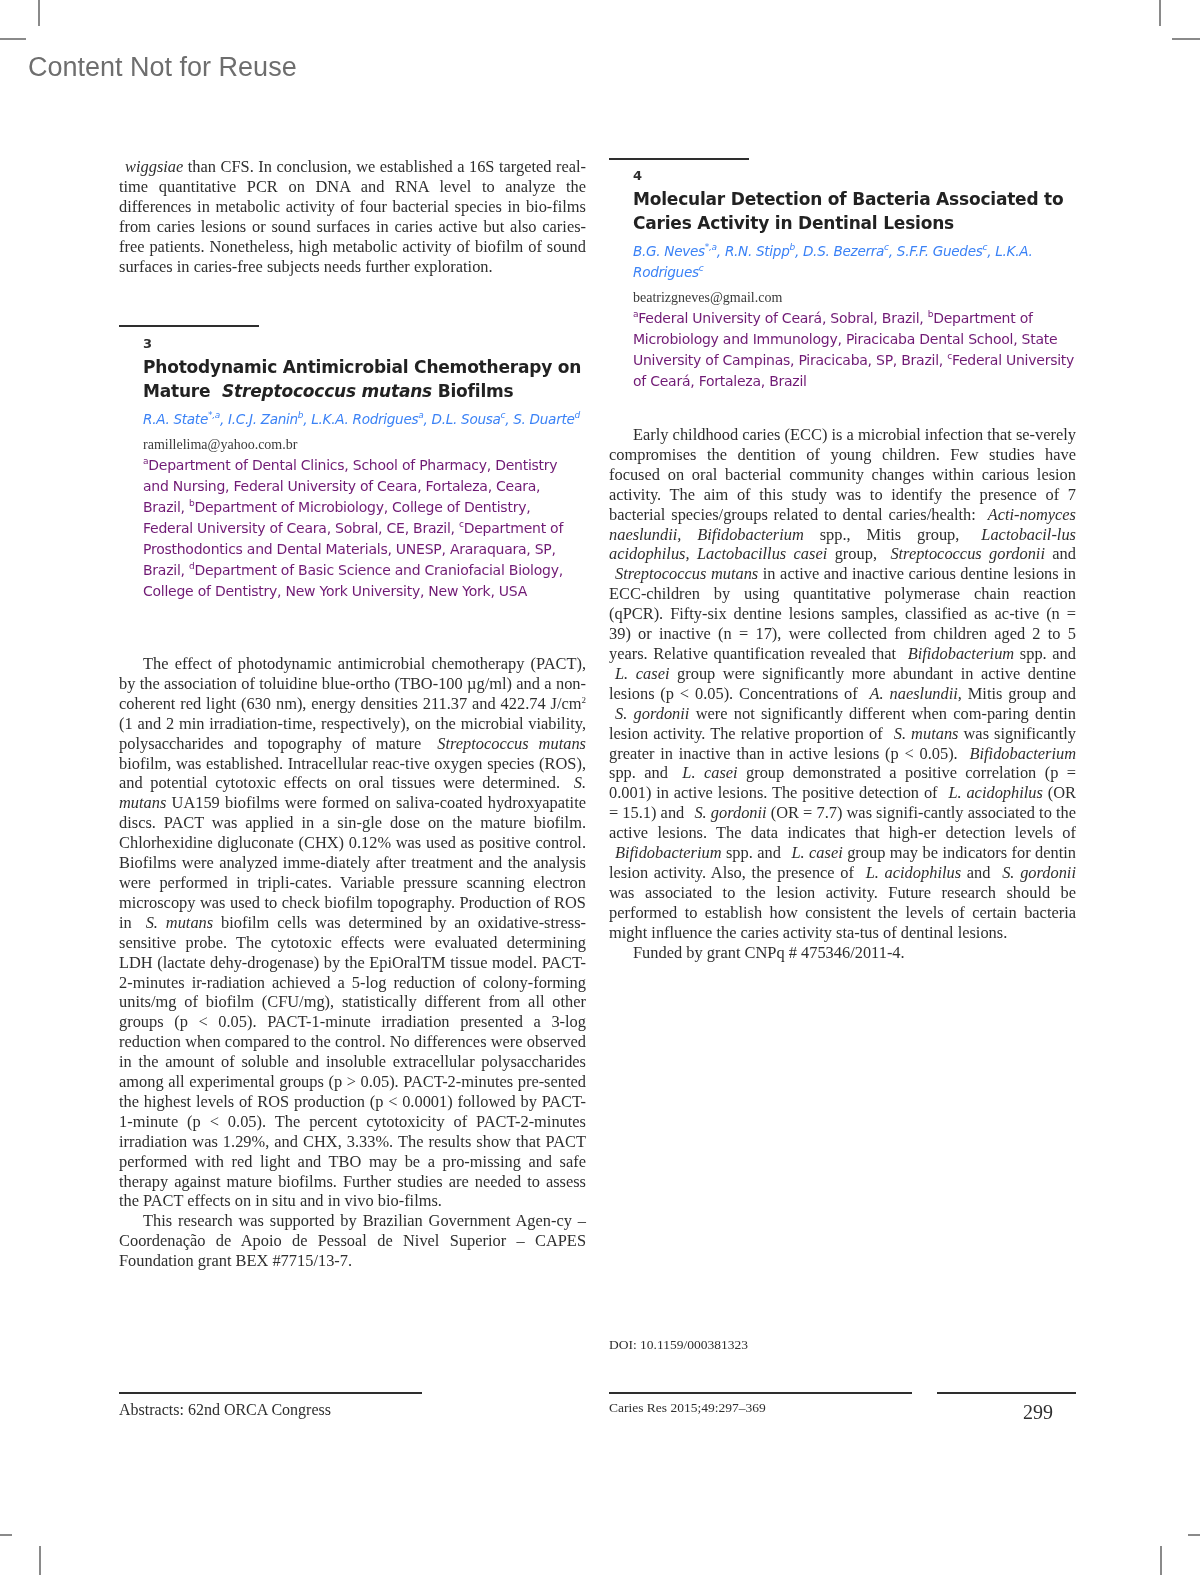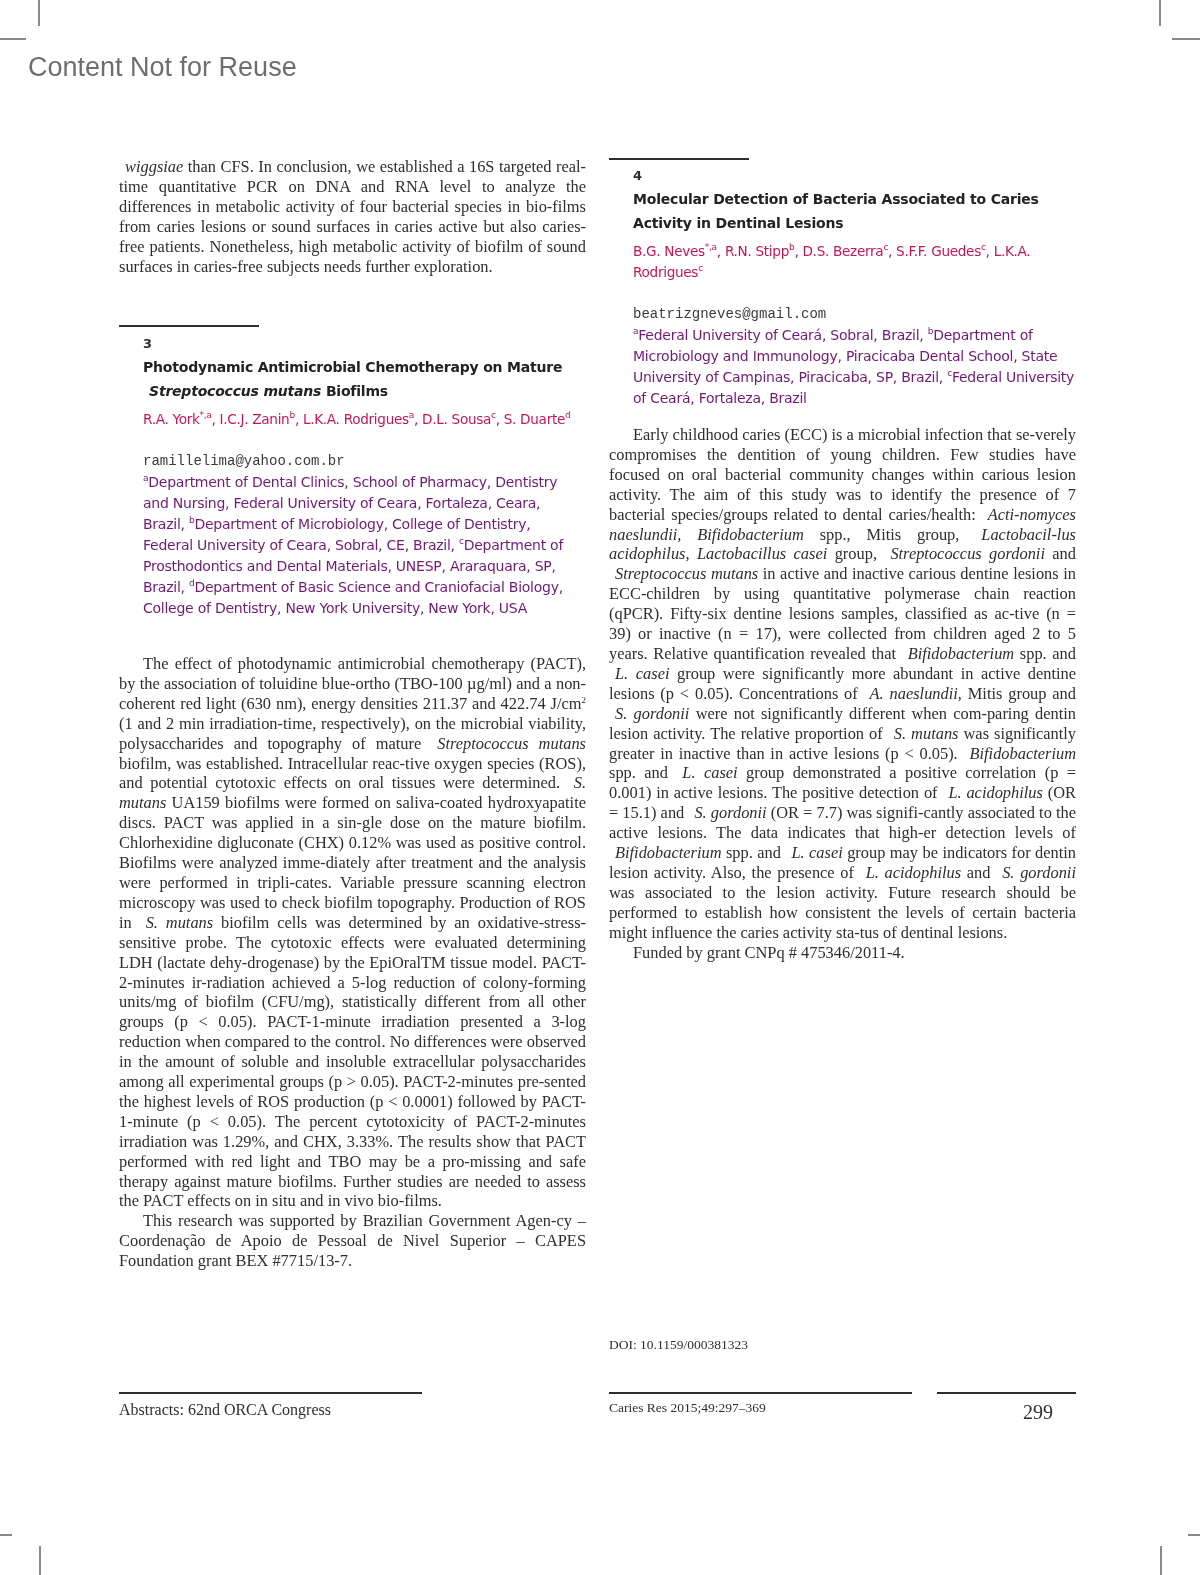--- a/index.html
+++ b/index.html
@@ -5,23 +5,23 @@
   html, body { margin: 0; padding: 0; background: #ffffff; }
   body { width: 1200px; height: 1575px; position: relative; overflow: hidden; color: #2b2b2b; }
   .mark { position: absolute; background: #8a8a8a; }
   .watermark { position: absolute; left: 28px; top: 28px; font-family: "Liberation Sans", sans-serif; font-size: 27px; color: #6e6e6e; letter-spacing: 0px; margin-top: 24px; }
   .col { position: absolute; }
   .body-text { font-family: "Liberation Serif", serif; font-size: 16.4px; line-height: 19.9px; text-align: justify; hyphens: manual; color: #2e2e2e; }
   .body-text p { margin: 0; }
   .body-text p.indent { text-indent: 24px; }
   .rule { height: 2px; background: #2e2e2e; position: absolute; }
   .abs-num { font-family: "DejaVu Sans", sans-serif; font-weight: bold; font-size: 13px; color: #2e2e2e; }
-  .abs-title { font-family: "DejaVu Sans", sans-serif; font-weight: bold; font-size: 14px; line-height: 24px; color: #222; margin-top: 4px; letter-spacing: -0.2px; }
-  .abs-authors { font-family: "DejaVu Sans", sans-serif; font-size: 13.6px; line-height: 21px; color: #be185d; margin-top: 6px; letter-spacing: -0.3px; }
-  .abs-email { font-family: Liberation Mono, monospace; font-size: 14px; line-height: 21px; color: #3a3a3a; margin-top: 21px; }
+  .abs-title { font-family: "DejaVu Sans", sans-serif; font-weight: bold; font-size: 17px; line-height: 24px; color: #222; margin-top: 4px; letter-spacing: -0.2px; }
+  .abs-authors { font-family: "DejaVu Sans", sans-serif; font-style: italic; font-size: 13.6px; line-height: 21px; color: #3b82f6; margin-top: 6px; letter-spacing: -0.3px; }
+  .abs-email { font-family: Liberation Serif, serif; font-size: 14px; line-height: 21px; color: #3a3a3a; margin-top: 4px; }
   .abs-affil { font-family: "DejaVu Sans", sans-serif; font-size: 14px; line-height: 21px; color: #701a75; letter-spacing: -0.25px; }
   sup { font-size: 9px; line-height: 0; }
   .footer { font-family: "Liberation Serif", serif; color: #2e2e2e; }
   .i { font-style: italic; margin-left: 6px; }
 </style>
 </head>
 <body>
 
 <div class="mark" style="left:38px;top:0;width:2px;height:26px;"></div>
 <div class="mark" style="left:0;top:38px;width:26px;height:2px;"></div>
@@ -36,21 +36,21 @@
 
 <div class="col body-text" style="left:119px;top:157px;width:467px;">
   <p><span class="i">wiggsiae</span><span> than CFS. In conclusion, we established a 16S targeted real-time quantitative PCR on DNA and RNA level to analyze the differences in metabolic activity of four bacterial species in bio-films from caries lesions or sound surfaces in caries active but also caries-free patients. Nonetheless, high metabolic activity of biofilm of sound surfaces in caries-free subjects needs further exploration.</span></p>
 </div>
 
 <div class="rule" style="left:119px;top:325px;width:140px;"></div>
 
 <div class="col" style="left:143px;top:336px;width:440px;">
   <div class="abs-num">3</div>
   <div class="abs-title"><span>Photodynamic Antimicrobial Chemotherapy on Mature </span><span class="i">Streptococcus mutans</span><span> Biofilms</span></div>
-  <div class="abs-authors"><span>R.A. York</span><sup>*,a</sup>, <span>I.C.J. Zanin</span><sup>b</sup>, <span>L.K.A. Rodrigues</span><sup>a</sup>, <span>D.L. Sousa</span><sup>c</sup>, <span>S. Duarte</span><sup>d</sup></div>
+  <div class="abs-authors"><span>R.A. State</span><sup>*,a</sup>, <span>I.C.J. Zanin</span><sup>b</sup>, <span>L.K.A. Rodrigues</span><sup>a</sup>, <span>D.L. Sousa</span><sup>c</sup>, <span>S. Duarte</span><sup>d</sup></div>
   <div class="abs-email">ramillelima@yahoo.com.br</div>
   <div class="abs-affil"><sup>a</sup><span>Department of Dental Clinics, School of Pharmacy, Dentistry and Nursing, Federal University of Ceara, Fortaleza, Ceara, Brazil, </span><sup>b</sup><span>Department of Microbiology, College of Dentistry, Federal University of Ceara, Sobral, CE, Brazil, </span><sup>c</sup><span>Department of Prosthodontics and Dental Materials, UNESP, Araraquara, SP, Brazil, </span><sup>d</sup><span>Department of Basic Science and Craniofacial Biology, College of Dentistry, New York University, New York, USA</span></div>
 </div>
 
 <div class="col body-text" style="left:119px;top:654px;width:467px;">
   <p class="indent"><span>The effect of photodynamic antimicrobial chemotherapy (PACT), by the association of toluidine blue-ortho (TBO-100 µg/ml) and a non-coherent red light (630 nm), energy densities 211.37 and 422.74 J/cm</span><sup>2</sup><span> (1 and 2 min irradiation-time, respectively), on the microbial viability, polysaccharides and topography of mature </span><span class="i">Streptococcus mutans</span><span> biofilm, was established. Intracellular reac-tive oxygen species (ROS), and potential cytotoxic effects on oral tissues were determined. </span><span class="i">S. mutans</span><span> UA159 biofilms were formed on saliva-coated hydroxyapatite discs. PACT was applied in a sin-gle dose on the mature biofilm. Chlorhexidine digluconate (CHX) 0.12% was used as positive control. Biofilms were analyzed imme-diately after treatment and the analysis were performed in tripli-cates. Variable pressure scanning electron microscopy was used to check biofilm topography. Production of ROS in </span><span class="i">S. mutans</span><span> biofilm cells was determined by an oxidative-stress-sensitive probe. The cytotoxic effects were evaluated determining LDH (lactate dehy-drogenase) by the EpiOralTM tissue model. PACT-2-minutes ir-radiation achieved a 5-log reduction of colony-forming units/mg of biofilm (CFU/mg), statistically different from all other groups (p &lt; 0.05). PACT-1-minute irradiation presented a 3-log reduction when compared to the control. No differences were observed in the amount of soluble and insoluble extracellular polysaccharides among all experimental groups (p &gt; 0.05). PACT-2-minutes pre-sented the highest levels of ROS production (p &lt; 0.0001) followed by PACT-1-minute (p &lt; 0.05). The percent cytotoxicity of PACT-2-minutes irradiation was 1.29%, and CHX, 3.33%. The results show that PACT performed with red light and TBO may be a pro-missing and safe therapy against mature biofilms. Further studies are needed to assess the PACT effects on in situ and in vivo bio-films.</span></p>
   <p class="indent"><span>This research was supported by Brazilian Government Agen-cy – Coordenação de Apoio de Pessoal de Nivel Superior – CAPES Foundation grant BEX #7715/13-7.</span></p>
 </div>
 
 <div class="rule" style="left:609px;top:158px;width:140px;"></div>

